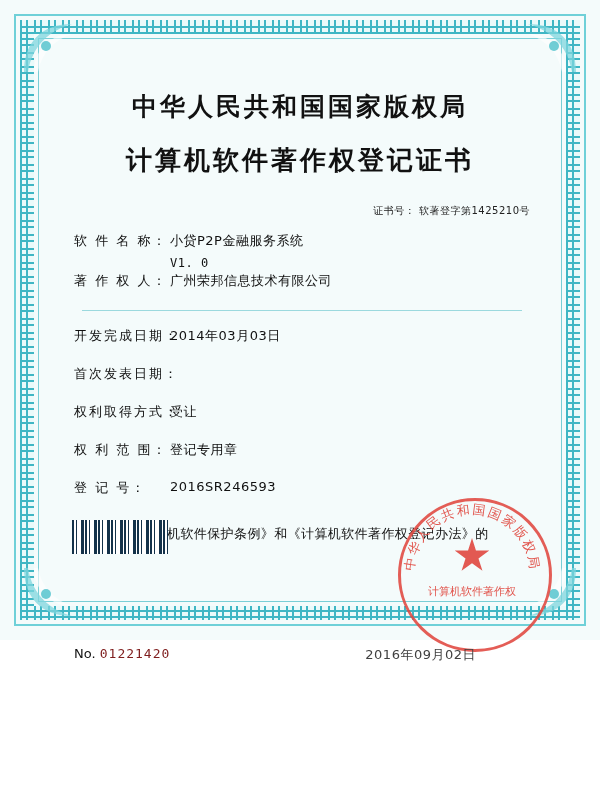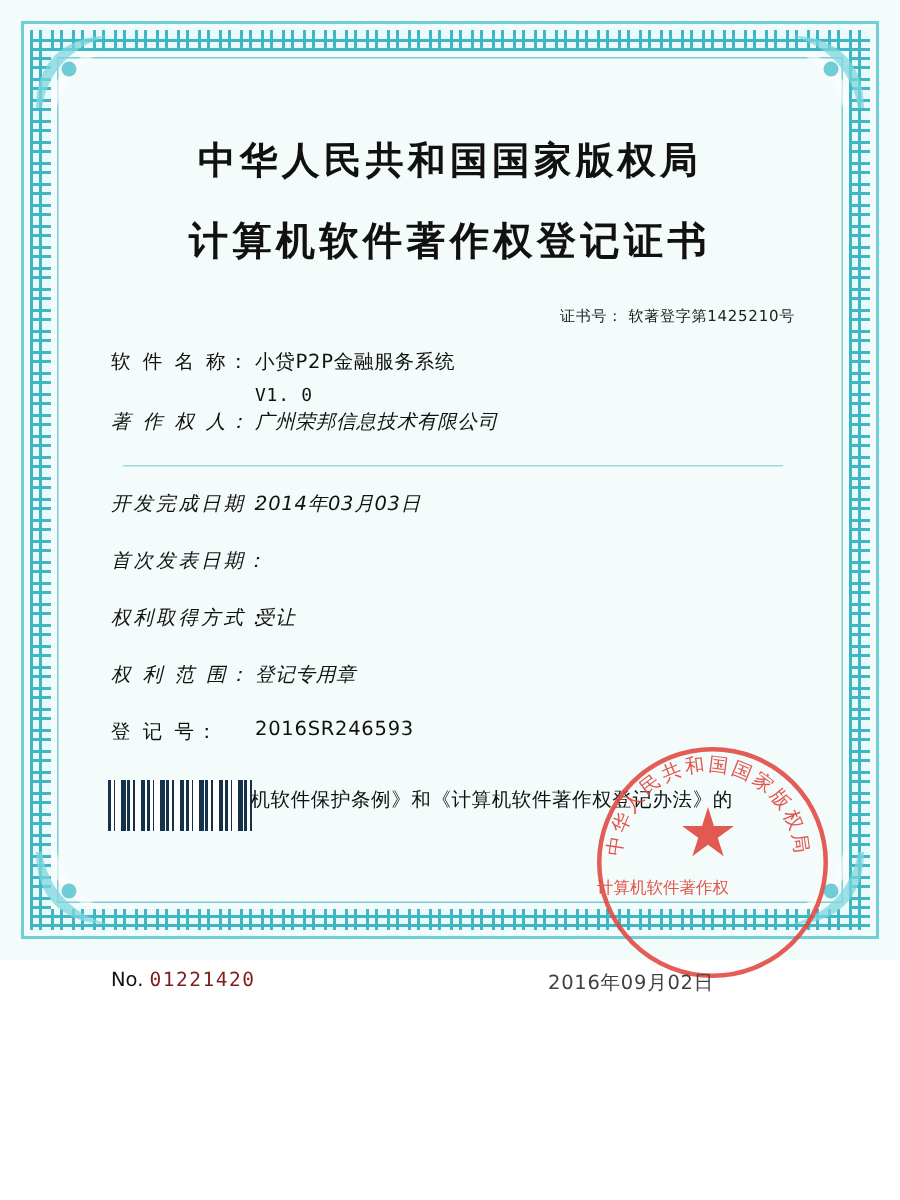--- a/index.html
+++ b/index.html
@@ -131,21 +131,21 @@
     margin-top: 6px;
     font-family: "DejaVu Sans Mono", "Liberation Mono", monospace;
     font-size: 12px;
   }
   .group-a { margin-bottom: 2px; }
   .sep-line {
     height: 1px;
     background: #9bd9de;
     margin: 12px 8px 16px 8px;
   }
-  .spaced-row { margin-bottom: 20px; font-style: italic; }
+  .spaced-row { margin-bottom: 20px; }
 
   .paragraph {
     margin-top: 22px;
     padding-left: 28px;
     padding-right: 28px;
     font-size: 13px;
     line-height: 30px;
     color: #111111;
     letter-spacing: 0.4px;
   }
@@ -205,20 +205,21 @@
     font-family: "DejaVu Serif", "Liberation Serif", serif;
     font-size: 13px;
     letter-spacing: 2px;
     opacity: 0.92;
   }
   .seal-lines {
     position: absolute;
     left: 0;
     top: 86px;
     width: 148px;
+    text-align: center;
     color: #e0473f;
     font-family: "DejaVu Serif", "Liberation Serif", serif;
     font-size: 11px;
     line-height: 15px;
     opacity: 0.92;
   }
   
   .footer {
     position: absolute;
     left: 46px;

